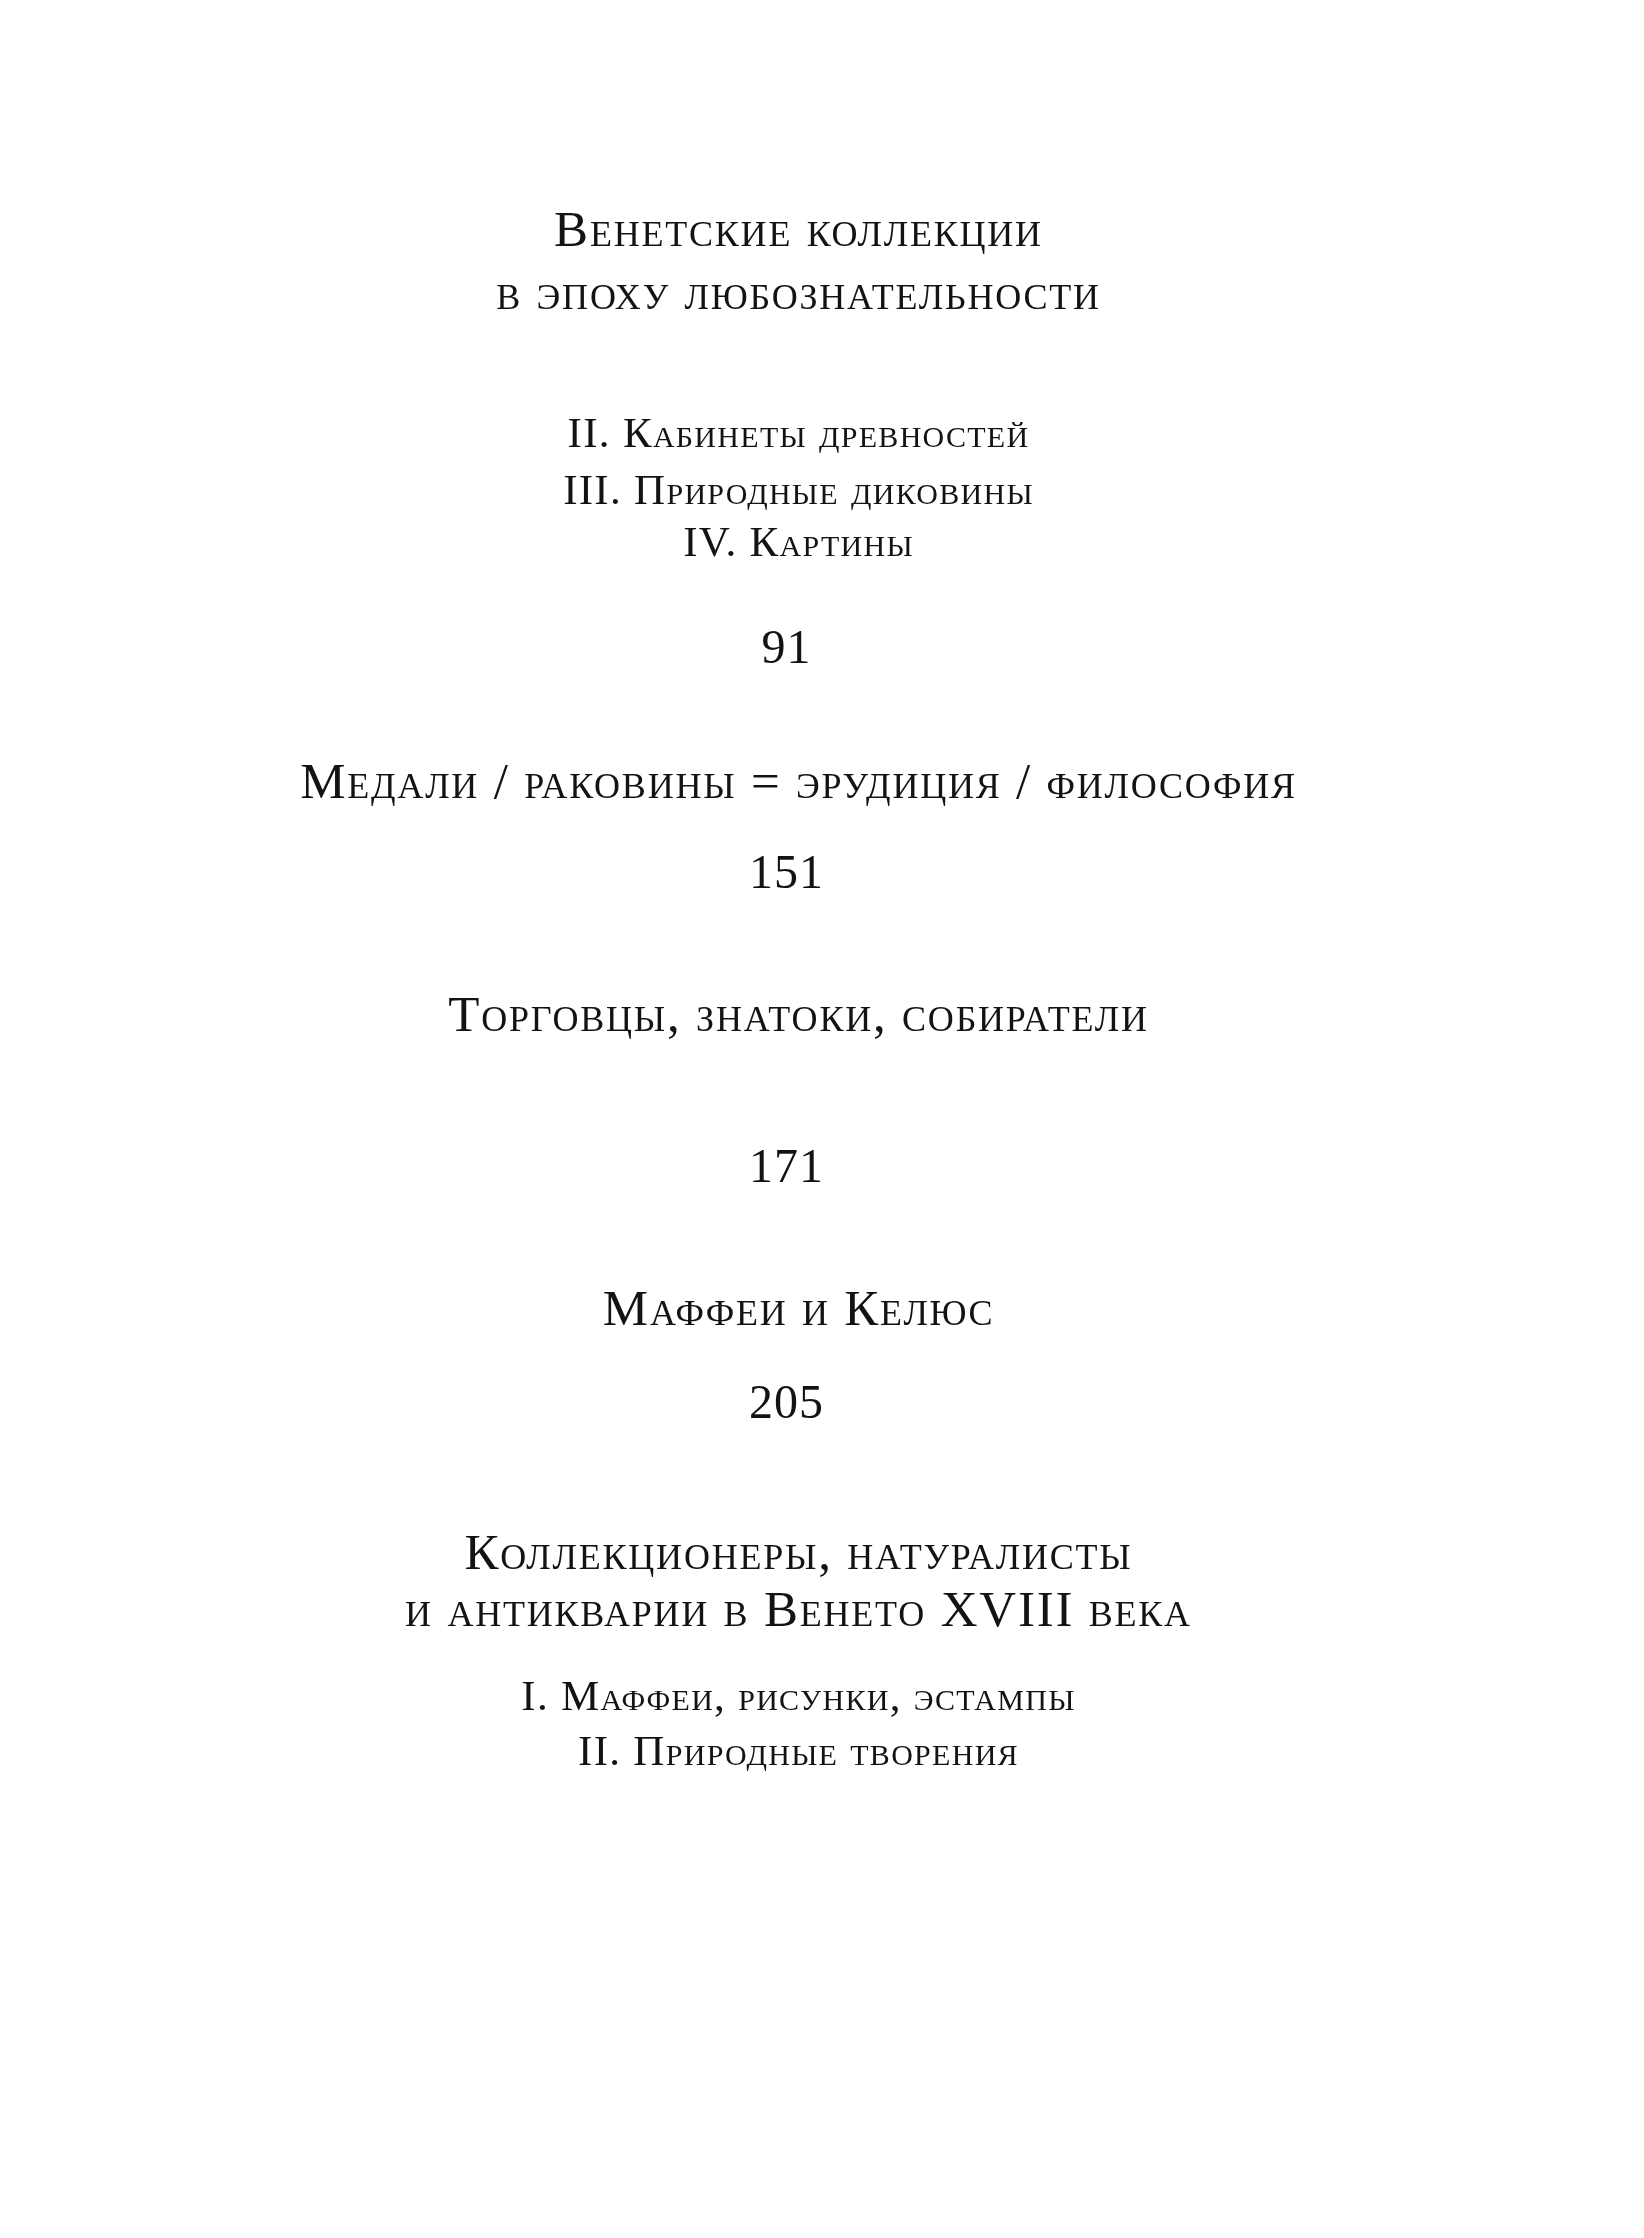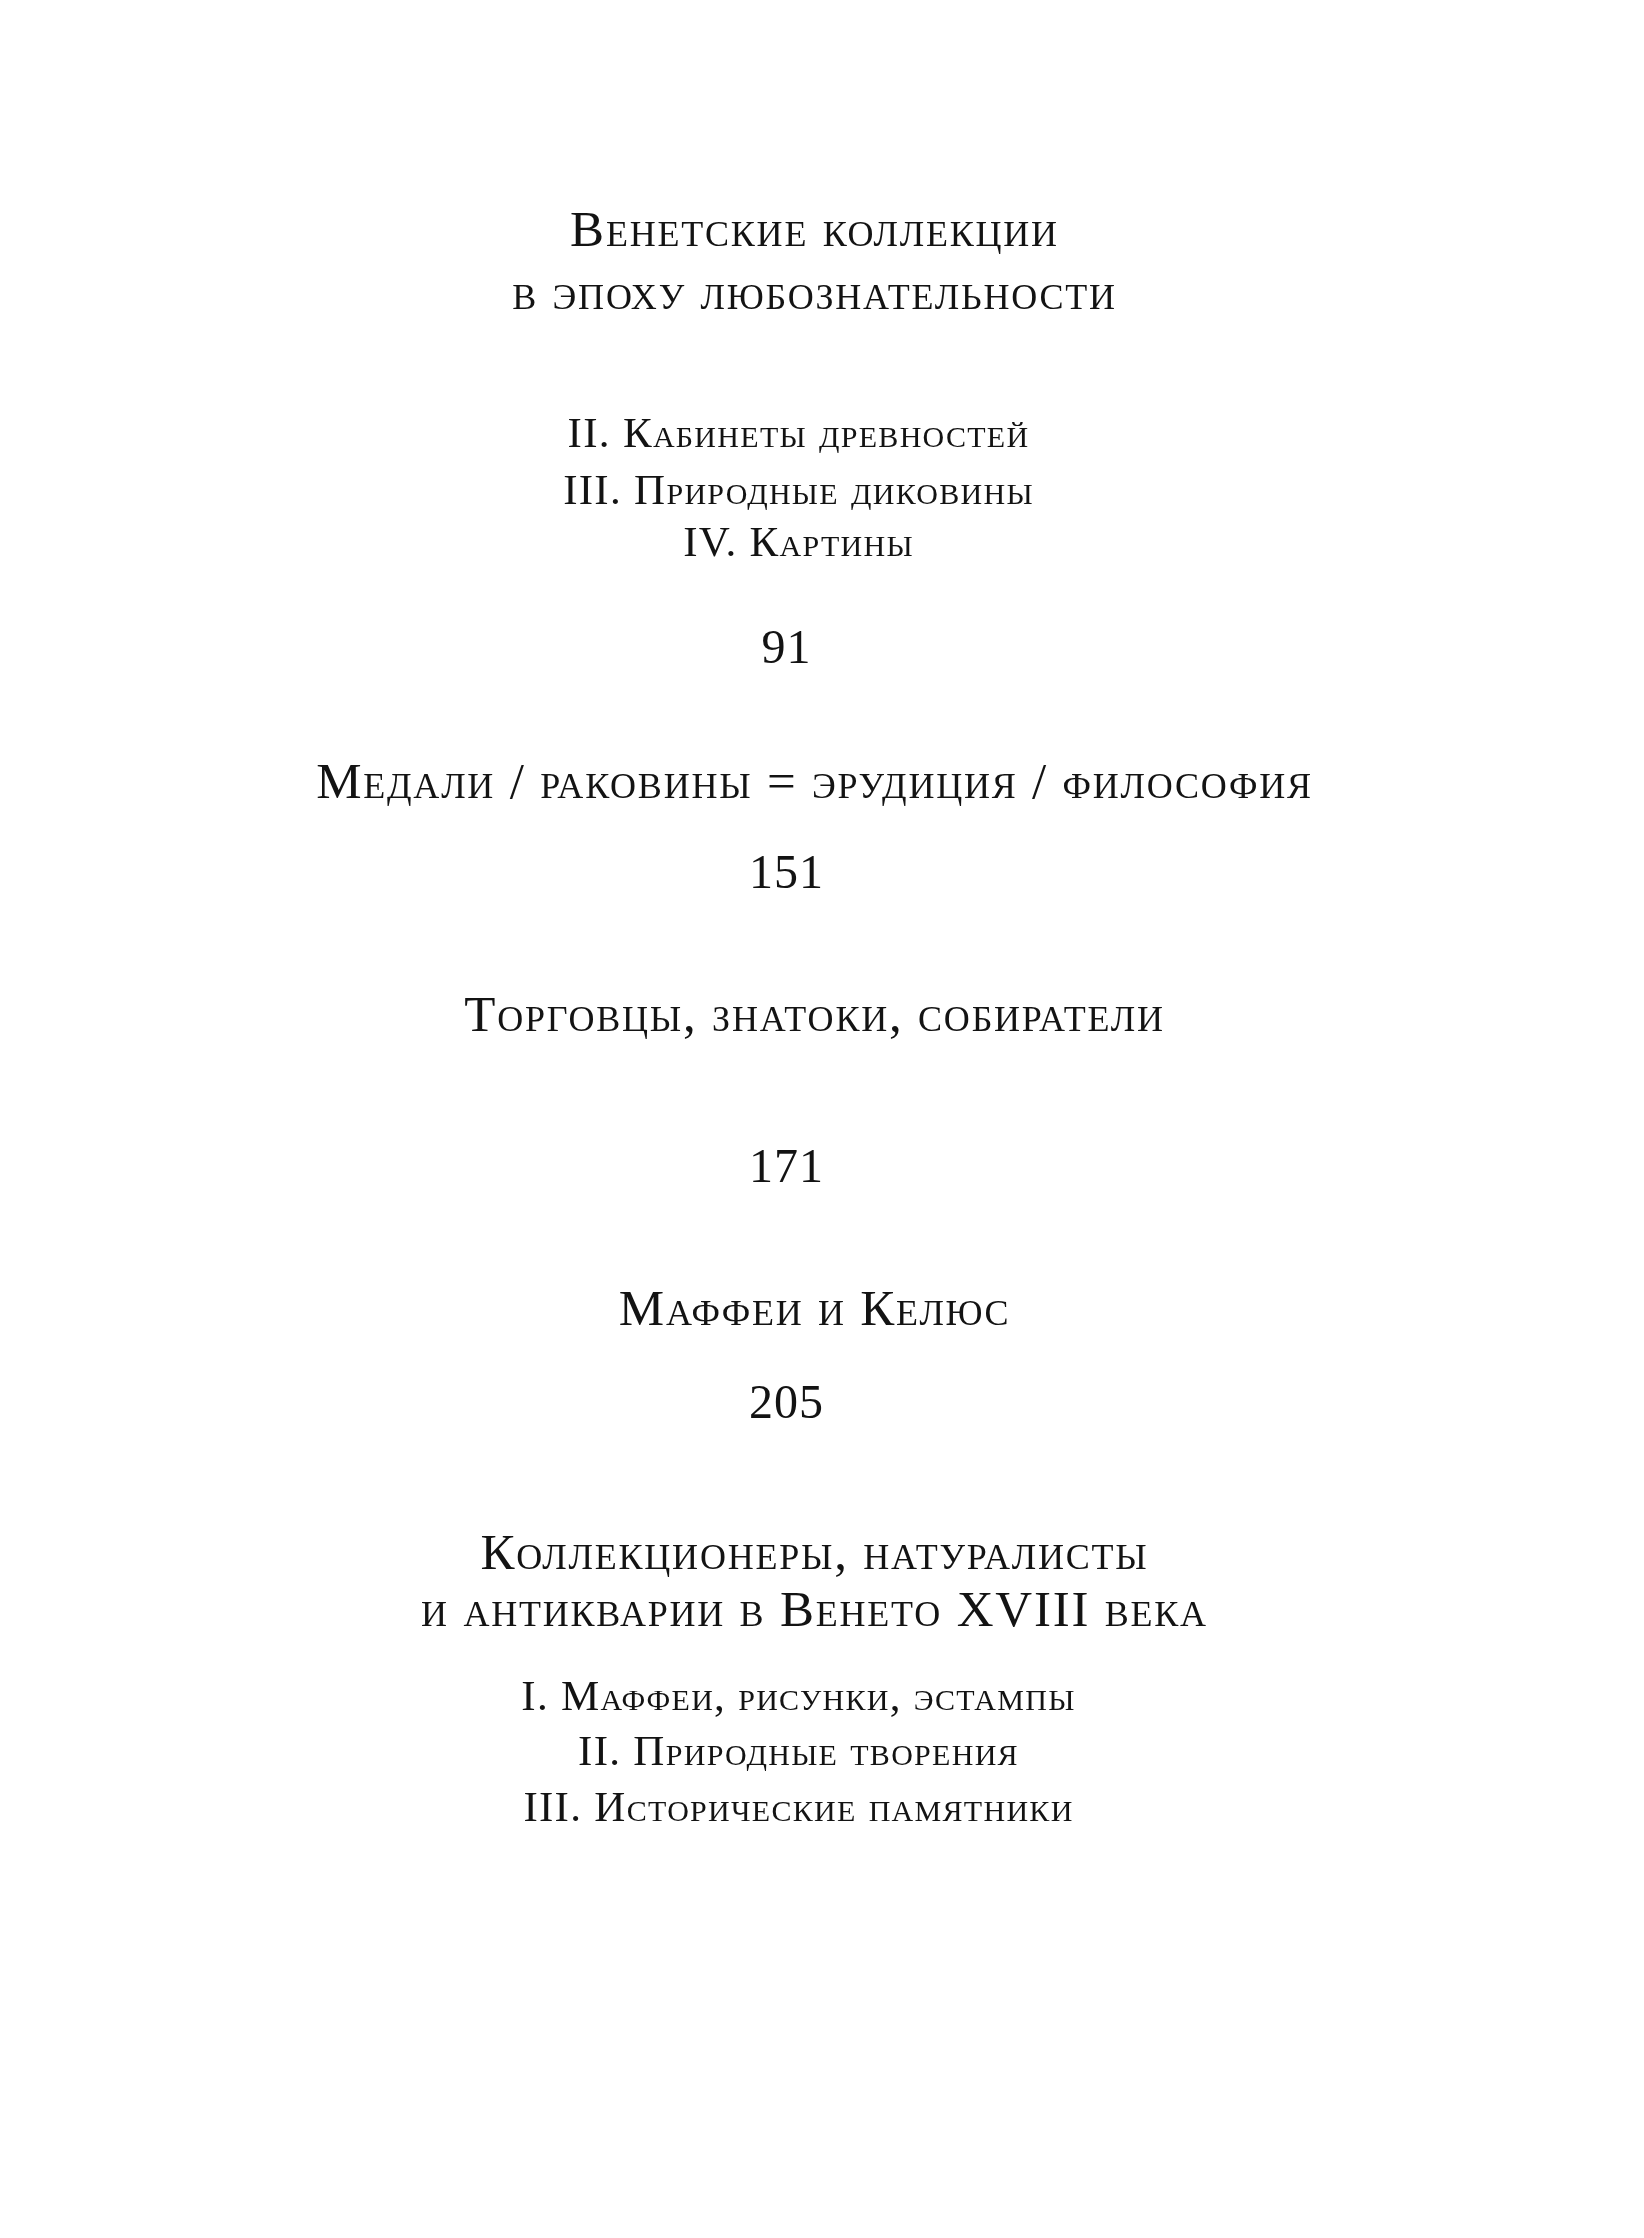--- a/index.html
+++ b/index.html
@@ -22,21 +22,20 @@
     width: 1597px;            
     text-align: center;
     transform: translateY(-50%);
     white-space: nowrap;
     line-height: 1.15;
   }
   .title {
     font-size: 51px;
     font-variant: small-caps;
     letter-spacing: 0.035em;
-    margin-left: 16px;
   }
   .subitem {
     font-size: 43px;
     font-variant: small-caps;
     letter-spacing: 0.03em;
   }
   .pagenum {
     font-size: 48px;
     width: 1573px;            
     letter-spacing: 0.02em;
@@ -60,16 +59,15 @@
   <div class="line title" style="top:1014px">Торговцы, знатоки, собиратели</div>
   <div class="line pagenum" style="top:1166px">171</div>
 
   <div class="line title" style="top:1308px">Маффеи и Келюс</div>
   <div class="line pagenum" style="top:1402px">205</div>
 
   <div class="line title" style="top:1552px">Коллекционеры, натуралисты</div>
   <div class="line title" style="top:1609px">и антикварии в Венето XVIII века</div>
   <div class="line subitem" style="top:1696px">I. Маффеи, рисунки, эстампы</div>
   <div class="line subitem" style="top:1751px">II. Природные творения</div>
-  <div class="line subitem" style="top:1807px">III. Исторические памятники</div>
 
 </div>
 
 
 </body></html>

